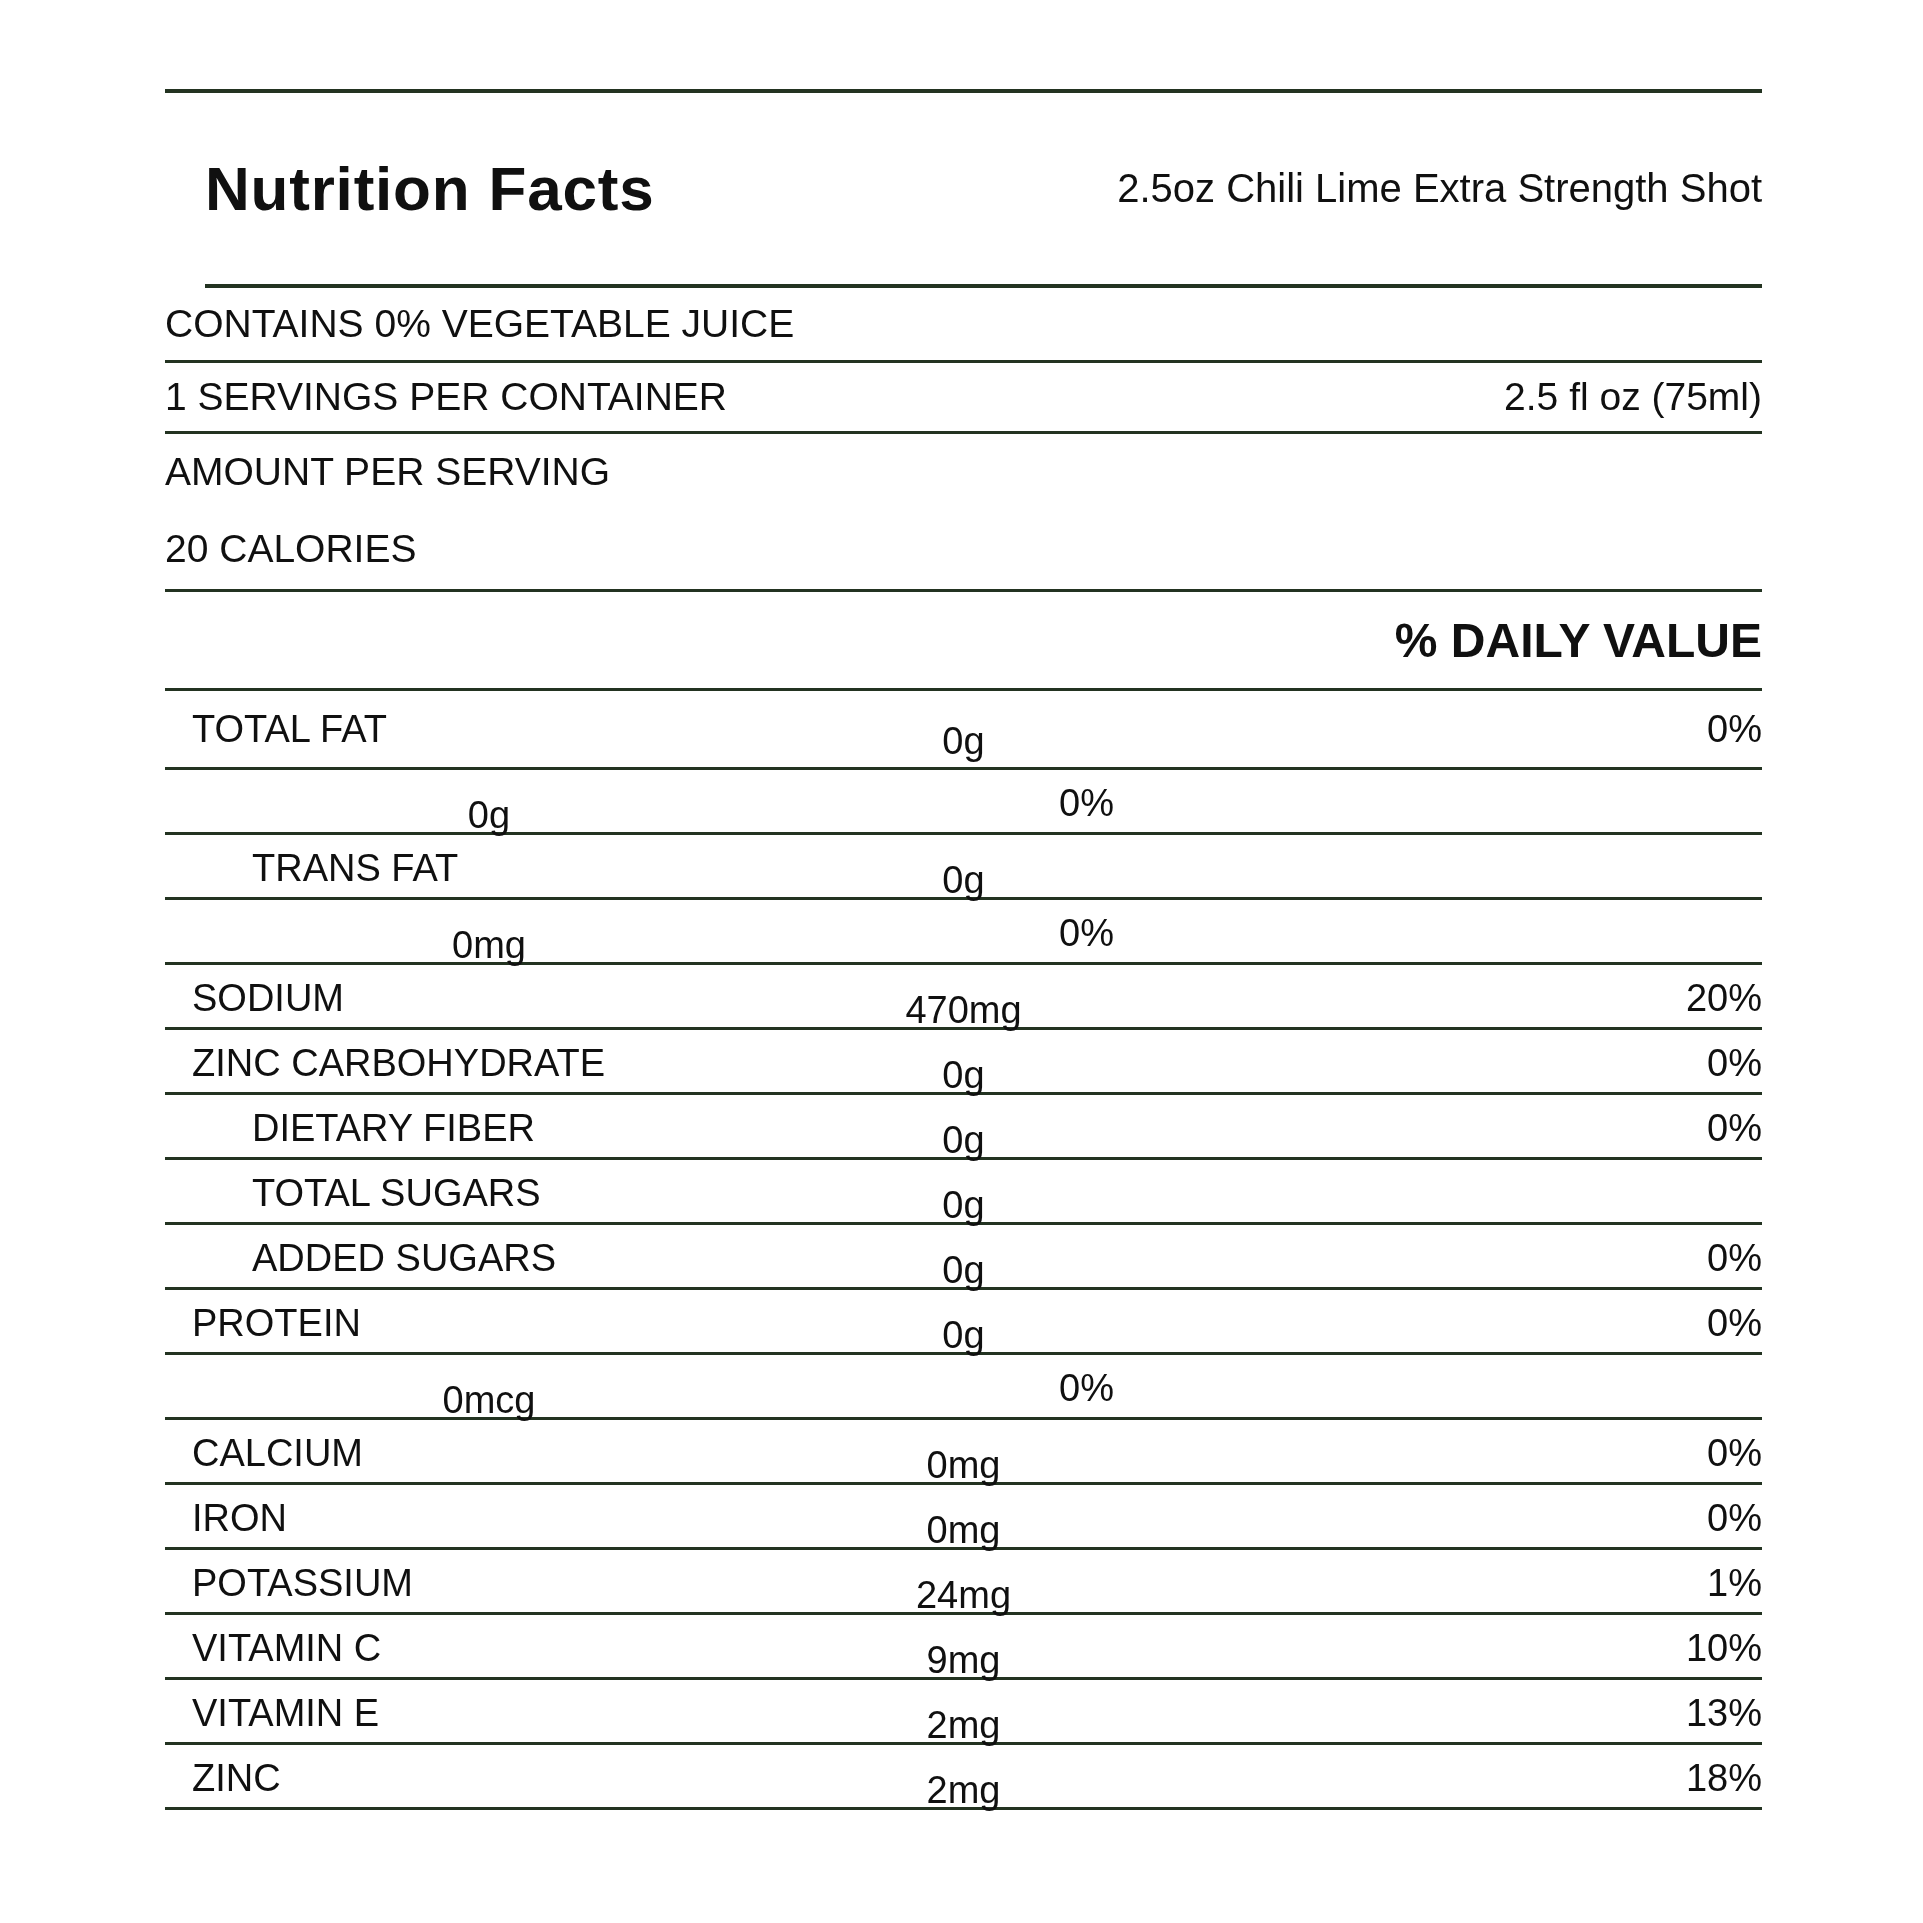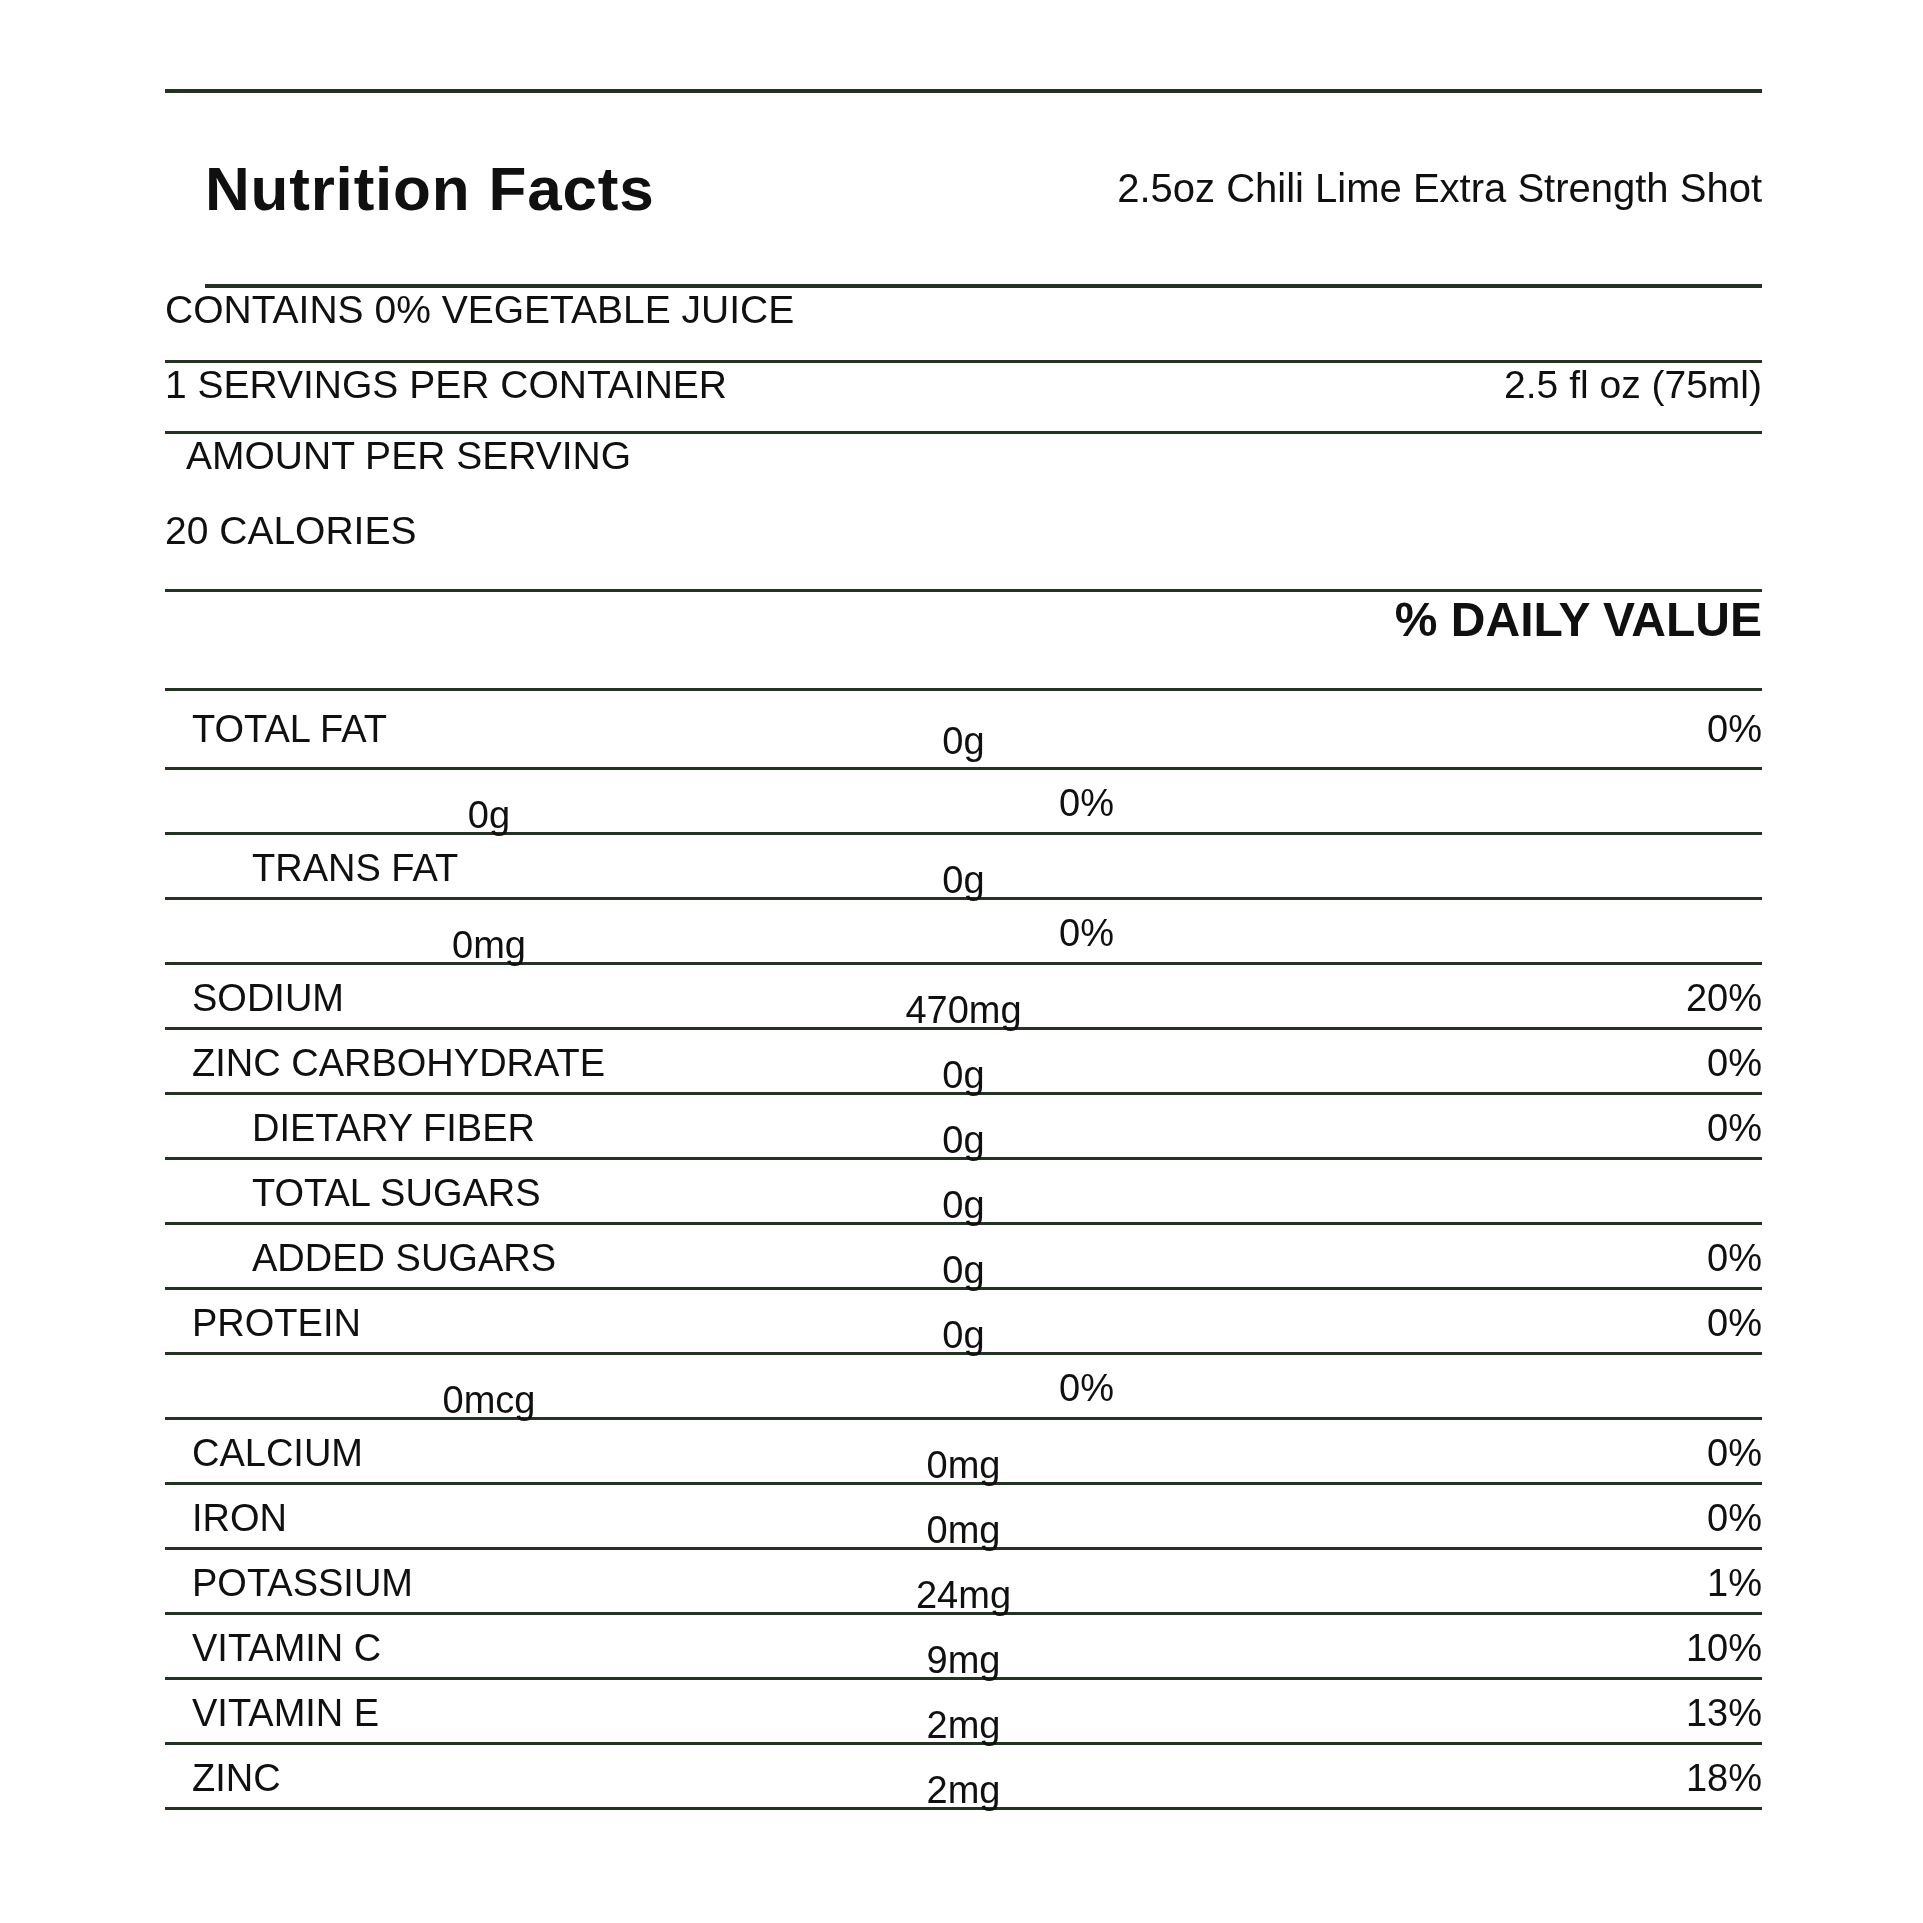--- a/index.html
+++ b/index.html
@@ -44,27 +44,27 @@
   }
   .product{
     font-size:40px;
     font-weight:normal;
     letter-spacing:0;
   }
   
   .info-row{
     display:flex;
     justify-content:space-between;
-    align-items:flex-start;
+    align-items:center;
     font-size:39px;
     border-bottom:3.8px solid var(--rule);
   }
   .row-contains{ height:72px; }
   .row-servings{ height:68px; }
-  .row-amount{ height:75px; border-bottom:none;margin-left:21px; }
+  .row-amount{ height:75px; border-bottom:none; }
   .row-calories{ height:80px; }
   .row-dv{
     height:96px;
     justify-content:flex-end;
     font-size:48px;
     font-weight:bold;
   }
   
   .n-row{
     height:62px;

